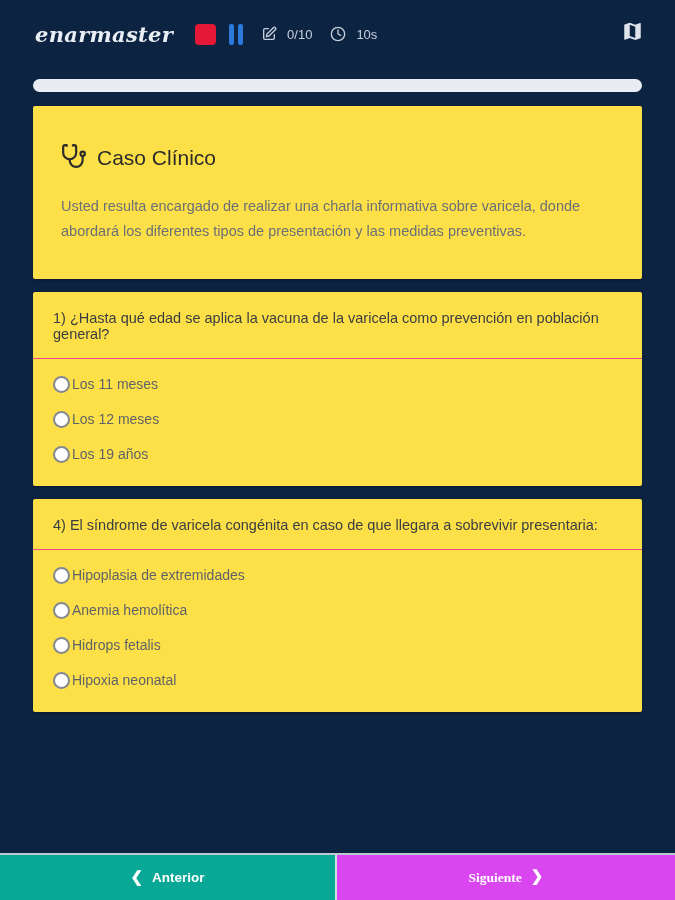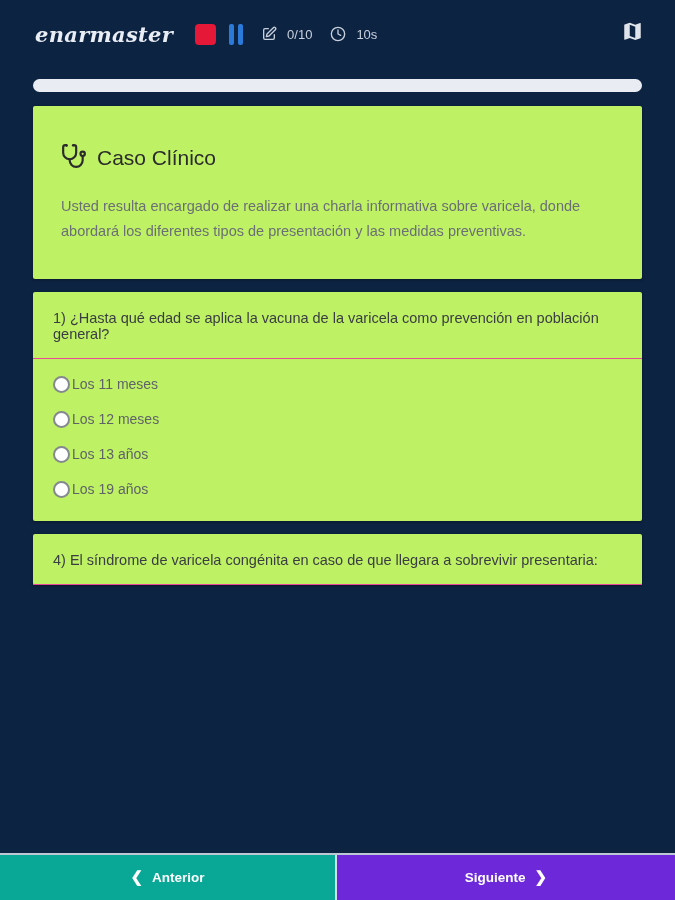--- a/index.html
+++ b/index.html
@@ -63,21 +63,21 @@
   .progress-track {
     width: 100%; height: 13px;
     background: #e9edf3;
     border-radius: 7px;
     overflow: hidden;
   }
   .progress-fill { height: 100%; background: #0aa99a; width: 0%; }
   
   .content { padding: 14px 33px 0 33px; }
   .card {
-    background: #bef264;
+    background: #fde047;
     border-radius: 2px;
     box-shadow: 0 1px 3px rgba(0,0,0,0.35);
     margin-bottom: 13px;
   }
   .case-card { padding: 36px 28px 34px 28px; }
   .case-title-row {
     display: flex; align-items: center; gap: 10px;
     margin-bottom: 20px;
   }
   .case-title {
@@ -127,21 +127,21 @@
     height: 100%;
     display: flex; align-items: center; justify-content: center;
     gap: 9px;
     color: #ffffff;
     font-size: 13.5px;
     font-weight: bold;
     cursor: pointer;
     user-select: none;
   }
   .nav-prev { width: 337px; background: #09a796; border-right: 2px solid #cfe0e6; }
-  .nav-next { flex: 1; background: #6d28d9; }
+  .nav-next { flex: 1; background: #d946ef; font-family: Liberation Serif, serif; }
   .chev {
     font-size: 15px;
     font-weight: bold;
     line-height: 1;
     transform: translateY(-1px);
   }
 </style>
 </head>
 <body>
 
@@ -216,31 +216,45 @@
         <div class="q-option">
           <span class="radio-circle"></span>
           <span class="q-option-label">Los 11 meses</span>
         </div>
         <div class="q-option">
           <span class="radio-circle"></span>
           <span class="q-option-label">Los 12 meses</span>
         </div>
         <div class="q-option">
           <span class="radio-circle"></span>
-          <span class="q-option-label">Los 13 años</span>
-        </div>
-        <div class="q-option">
-          <span class="radio-circle"></span>
           <span class="q-option-label">Los 19 años</span>
         </div>
       </div>
     </div>
 
     <div class="card q-card">
       <div class="q-prompt">4) El síndrome de varicela congénita en caso de que llegara a sobrevivir presentaria:</div>
+      <div class="q-options">
+        <div class="q-option">
+          <span class="radio-circle"></span>
+          <span class="q-option-label">Hipoplasia de extremidades</span>
+        </div>
+        <div class="q-option">
+          <span class="radio-circle"></span>
+          <span class="q-option-label">Anemia hemolítica</span>
+        </div>
+        <div class="q-option">
+          <span class="radio-circle"></span>
+          <span class="q-option-label">Hidrops fetalis</span>
+        </div>
+        <div class="q-option">
+          <span class="radio-circle"></span>
+          <span class="q-option-label">Hipoxia neonatal</span>
+        </div>
+      </div>
     </div>
 
   </div>
 
   <div class="footer">
     <div class="nav-btn nav-prev">
       <span class="chev">❮</span>
       <span>Anterior</span>
     </div>
     <div class="nav-btn nav-next">

